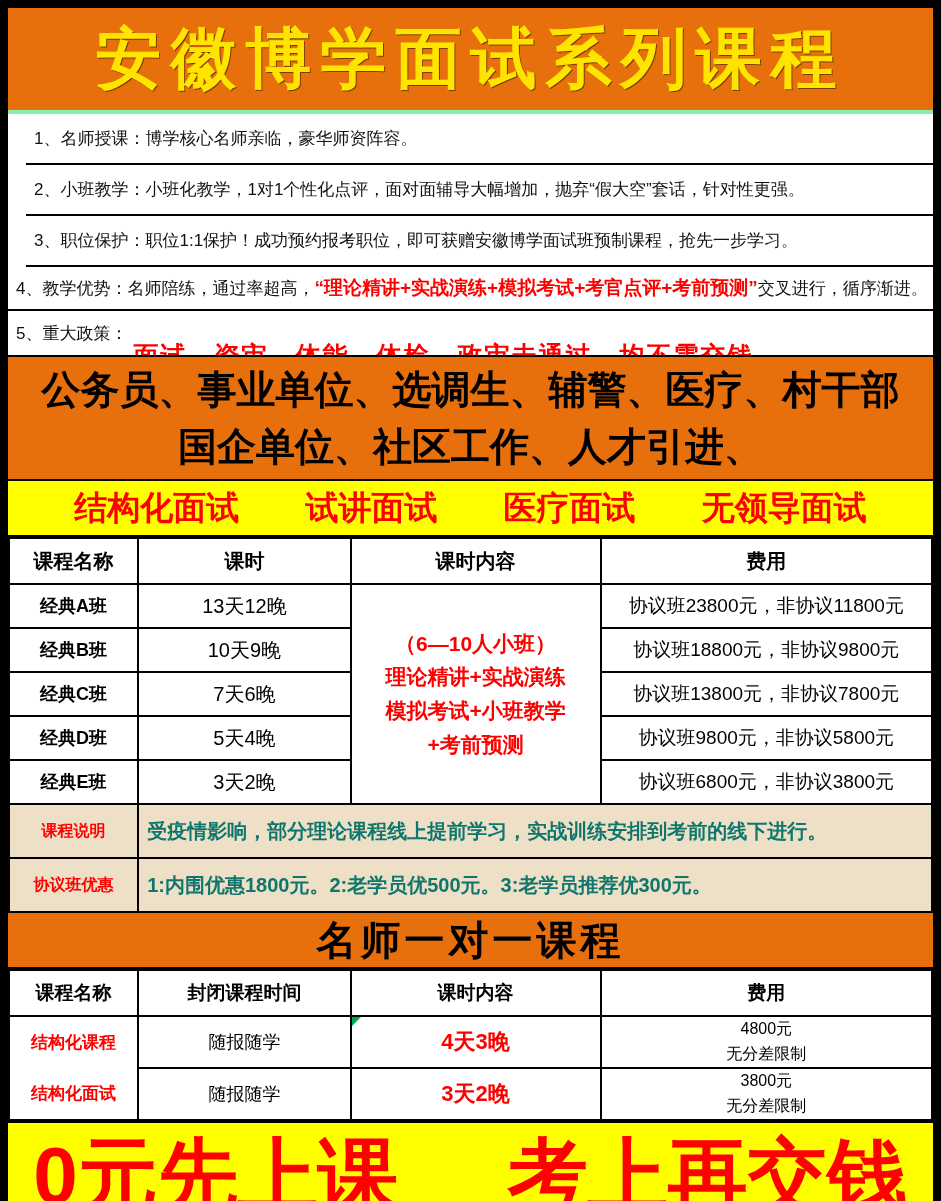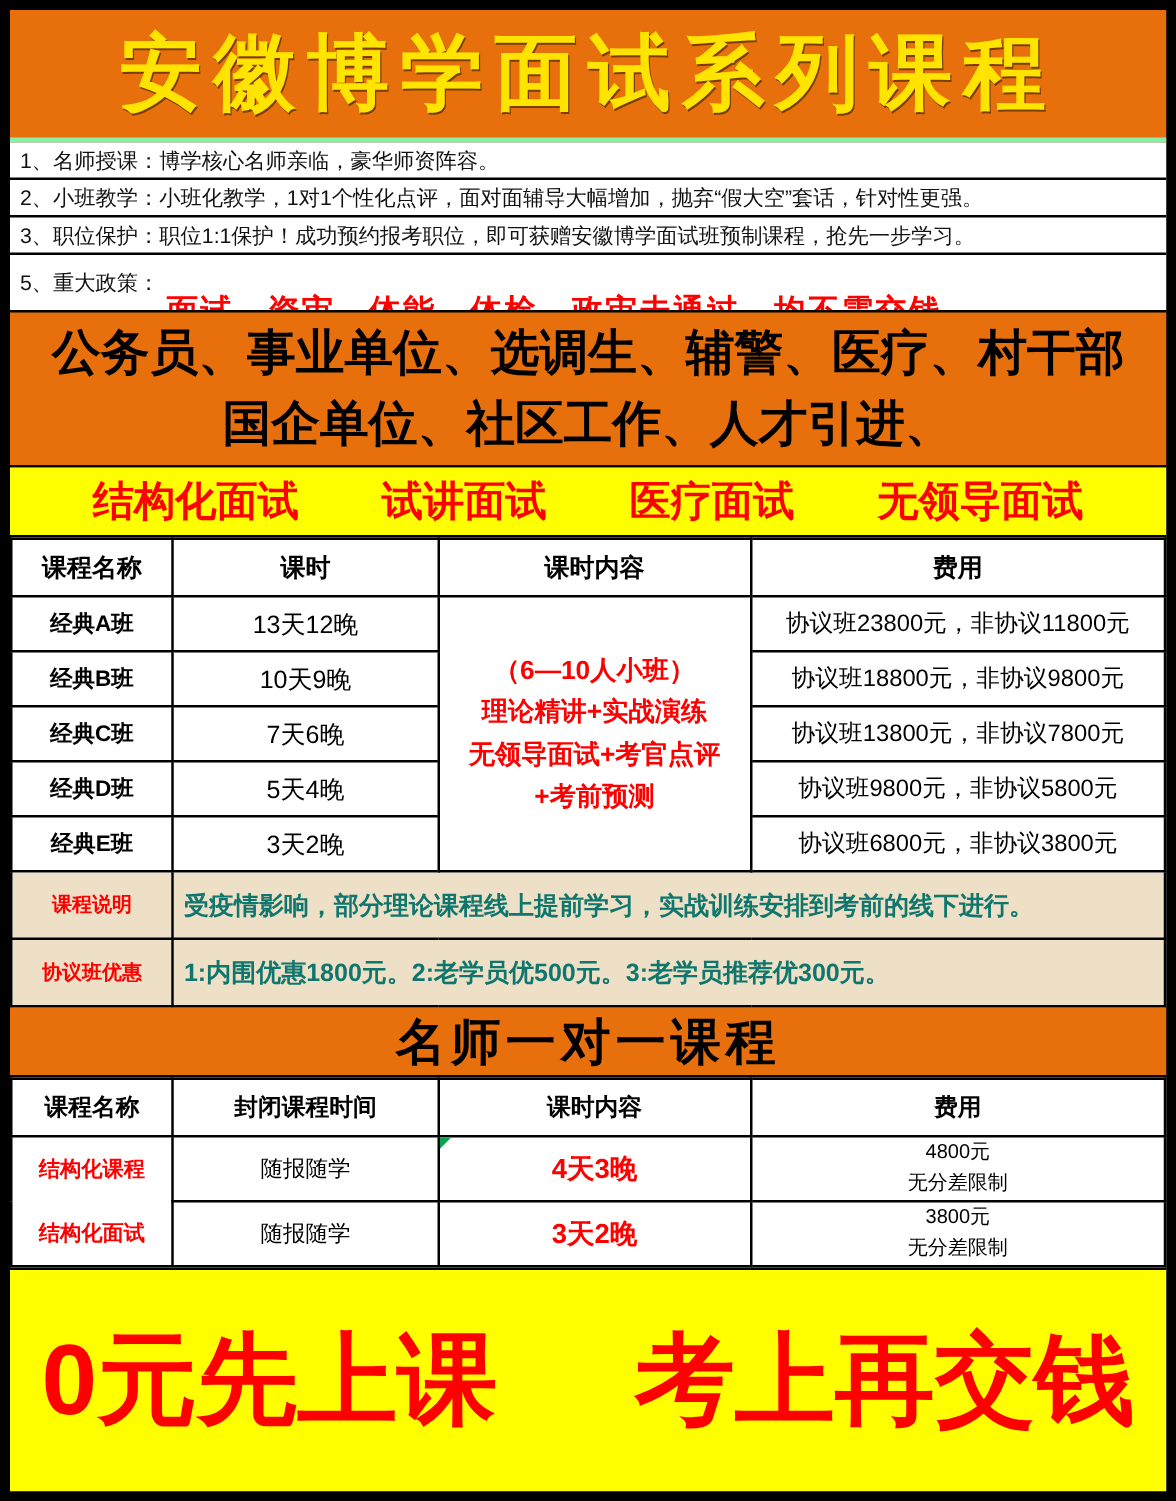--- a/index.html
+++ b/index.html
@@ -27,21 +27,21 @@
     text-shadow:1px 1px 0 #7a3c00;
   }
   
   .points{background:#fff;flex:none;}
   .point-row{
     border-bottom:2px solid #000;box-sizing:border-box;
     display:flex;align-items:center;
     padding:0 8px;font-size:17px;color:#111;
     white-space:nowrap;overflow:hidden;
   }
-  .point-row.r1,.point-row.r2,.point-row.r3{height:30px;}
+  .point-row.r1,.point-row.r2,.point-row.r3{height:51px;margin-left:18px;}
   .point-row.r4{height:44px;}
   .point-row.r5{height:44px;border-bottom:none;}
   .hl-red{color:#FE0000;font-weight:bold;font-size:19px;}
   .hl-red-big{color:#FE0000;font-weight:bold;font-size:25px;letter-spacing:2px;padding-left:6px;margin-top:44px;}
   
   .audience-band{
     height:126px;flex:none;background:#E7700D;
     border-top:2px solid #000;border-bottom:2px solid #000;box-sizing:border-box;
     display:flex;flex-direction:column;align-items:center;justify-content:center;
     color:#000;font-weight:bold;font-size:39px;line-height:57px;white-space:nowrap;
@@ -101,20 +101,25 @@
   <div class="points">
     <div class="point-row r1">
       <span>1、名师授课：博学核心名师亲临，豪华师资阵容。</span>
     </div>
     <div class="point-row r2">
       <span>2、小班教学：小班化教学，1对1个性化点评，面对面辅导大幅增加，抛弃“假大空”套话，针对性更强。</span>
     </div>
     <div class="point-row r3">
       <span>3、职位保护：职位1:1保护！成功预约报考职位，即可获赠安徽博学面试班预制课程，抢先一步学习。</span>
     </div>
+    <div class="point-row r4">
+      <span>4、教学优势：名师陪练，通过率超高，</span>
+      <span class="hl-red">“理论精讲+实战演练+模拟考试+考官点评+考前预测”</span>
+      <span>交叉进行，循序渐进。</span>
+    </div>
     <div class="point-row r5">
       <span>5、重大政策：</span>
       <span class="hl-red-big">面试、资审、体能、体检、政审未通过，均不需交钱。</span>
     </div>
   </div>
 
   <div class="audience-band">
     <div>公务员、事业单位、选调生、辅警、医疗、村干部</div>
     <div>国企单位、社区工作、人才引进、</div>
   </div>
@@ -133,21 +138,21 @@
       <th class="c2">课时</th>
       <th class="c3">课时内容</th>
       <th class="c4">费用</th>
     </tr>
     <tr class="data-row">
       <td class="class-name">经典A班</td>
       <td class="hours">13天12晚</td>
       <td class="content-cell" rowspan="5">
         <div>（6—10人小班）</div>
         <div>理论精讲+实战演练</div>
-        <div>无领导面试+考官点评</div>
+        <div>模拟考试+小班教学</div>
         <div>+考前预测</div>
       </td>
       <td class="fee">协议班23800元，非协议11800元</td>
     </tr>
     <tr class="data-row">
       <td class="class-name">经典B班</td>
       <td class="hours">10天9晚</td>
       <td class="fee">协议班18800元，非协议9800元</td>
     </tr>
     <tr class="data-row">

